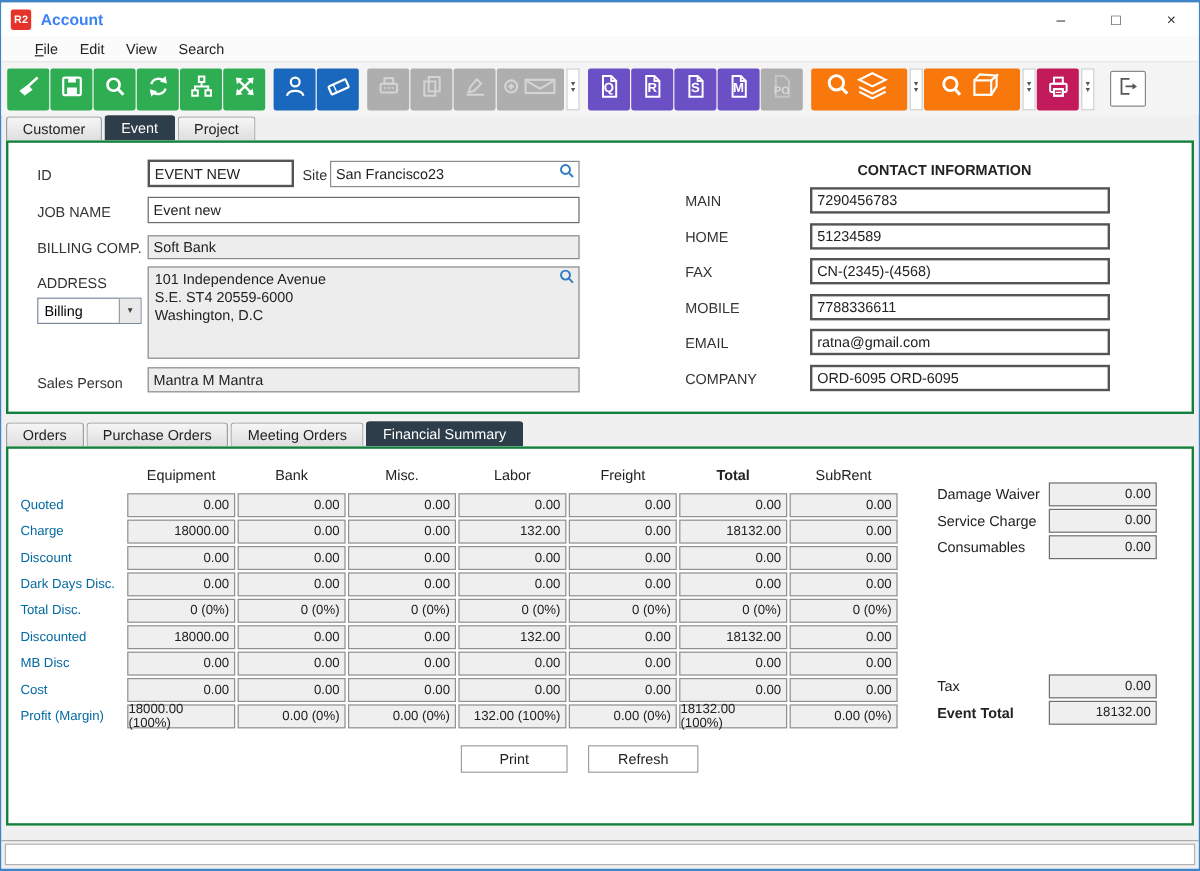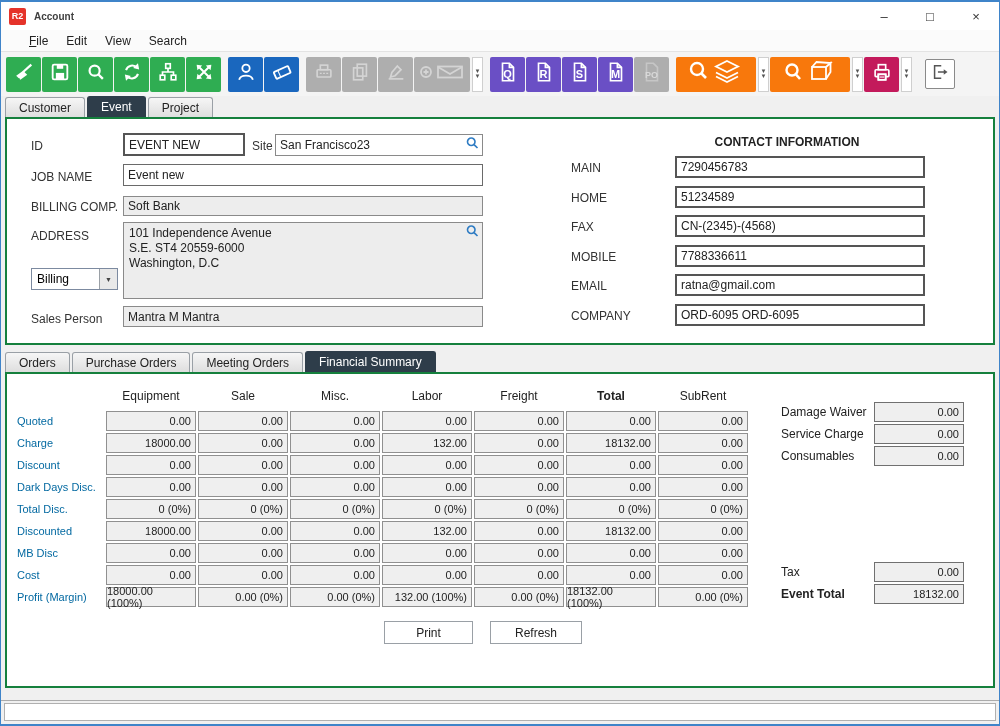--- a/index.html
+++ b/index.html
@@ -7,21 +7,21 @@
   body { font-family:"Liberation Sans", sans-serif; background:#f0f0f0; }
 
   .window { position:relative; width:1000px; height:726px;
     border:1px solid #3f84c9; border-top:2px solid #3f84c9; border-bottom:2px solid #3f84c9;
     background:#f0f0f0; overflow:hidden; }
 
   
   .titlebar { height:28px; background:#ffffff; display:flex; align-items:center; padding-left:8px; }
   .badge { width:17px; height:17px; background:#e5332a; color:#fff; font-size:9px; font-weight:bold;
     display:flex; align-items:center; justify-content:center; border-radius:2px; }
-  .title { margin-left:8px; font-size:10px; font-weight:bold; color:#404040;text-align:right; }
+  .title { margin-left:8px; font-size:13px; font-weight:bold; color:#3b82f6;text-align:right; }
   .wincontrols { margin-left:auto; display:flex; height:100%; }
   .wc { width:46px; display:flex; align-items:center; justify-content:center; font-size:13px; color:#333; cursor:default; }
 
   
   .menubar { height:22px; background:#fbfbfb; display:flex; align-items:center; padding-left:19px; border-bottom:1px solid #e3e3e3; }
   .mi { font-size:12px; color:#222; padding:2px 9px; display:inline-block; }
   .mi:first-child::first-letter { text-decoration:underline; }
 
   
   .toolbar { height:44px; display:flex; align-items:center; padding-left:5px; background:#f4f4f4; }
@@ -56,21 +56,21 @@
   .fin-panel { height:316px; }
 
   .lbl { position:absolute; font-size:12px; color:#333; white-space:nowrap; }
   .field { position:absolute; font-size:12px; color:#222; background:#fff; border:1px solid #8a8a8a;
     display:flex; align-items:center; padding:0 4px; }
   .field.ro { background:#ededed; }
   .field.dark { border:2px solid #555; }
   .mag { position:absolute; right:4px; top:50%; transform:translateY(-50%); }
   .addrbox { position:absolute; font-size:12px; color:#222; background:#ededed; border:1px solid #8a8a8a;
     padding:3px 20px 3px 5px; white-space:pre-line; line-height:15px; }
-  .selectbox { position:absolute; background:#fff; border:1px solid #7c8aa0; display:flex; align-items:center; font-size:12px;margin-top:20px; }
+  .selectbox { position:absolute; background:#fff; border:1px solid #7c8aa0; display:flex; align-items:center; font-size:12px; }
   .selectbox .sel-txt { flex:1; padding-left:5px; }
   .selectbox .sel-arrow { width:18px; height:100%; background:#e9e9e9; border-left:1px solid #9aa0a6;
     display:flex; align-items:center; justify-content:center; font-size:7px; color:#444; }
   .contact-head { position:absolute; font-size:12px; font-weight:bold; color:#222; text-align:center; }
 
   
   .fin-grid { position:absolute; left:2px; top:8px; display:grid;
     grid-template-columns:96px repeat(7,92px); grid-template-rows:28px repeat(9,22px); }
   .fh { font-size:12px; color:#222; display:flex; align-items:center; justify-content:center; }
   .fh.bold { font-weight:bold; }
@@ -372,21 +372,21 @@
     <div class="tab">Orders</div>
     <div class="tab">Purchase Orders</div>
     <div class="tab">Meeting Orders</div>
     <div class="tab active">Financial Summary</div>
   </div>
 
   <div class="panel fin-panel">
     <div class="fin-grid">
         <div class="fh"></div>
         <div class="fh">Equipment</div>
-        <div class="fh">Sale</div>
+        <div class="fh">Bank</div>
         <div class="fh">Misc.</div>
         <div class="fh">Labor</div>
         <div class="fh">Freight</div>
         <div class="fh bold">Total</div>
         <div class="fh">SubRent</div>
         <div class="frl">Quoted</div>
         <div class="fcell">0.00</div>
         <div class="fcell">0.00</div>
         <div class="fcell">0.00</div>
         <div class="fcell">0.00</div>

